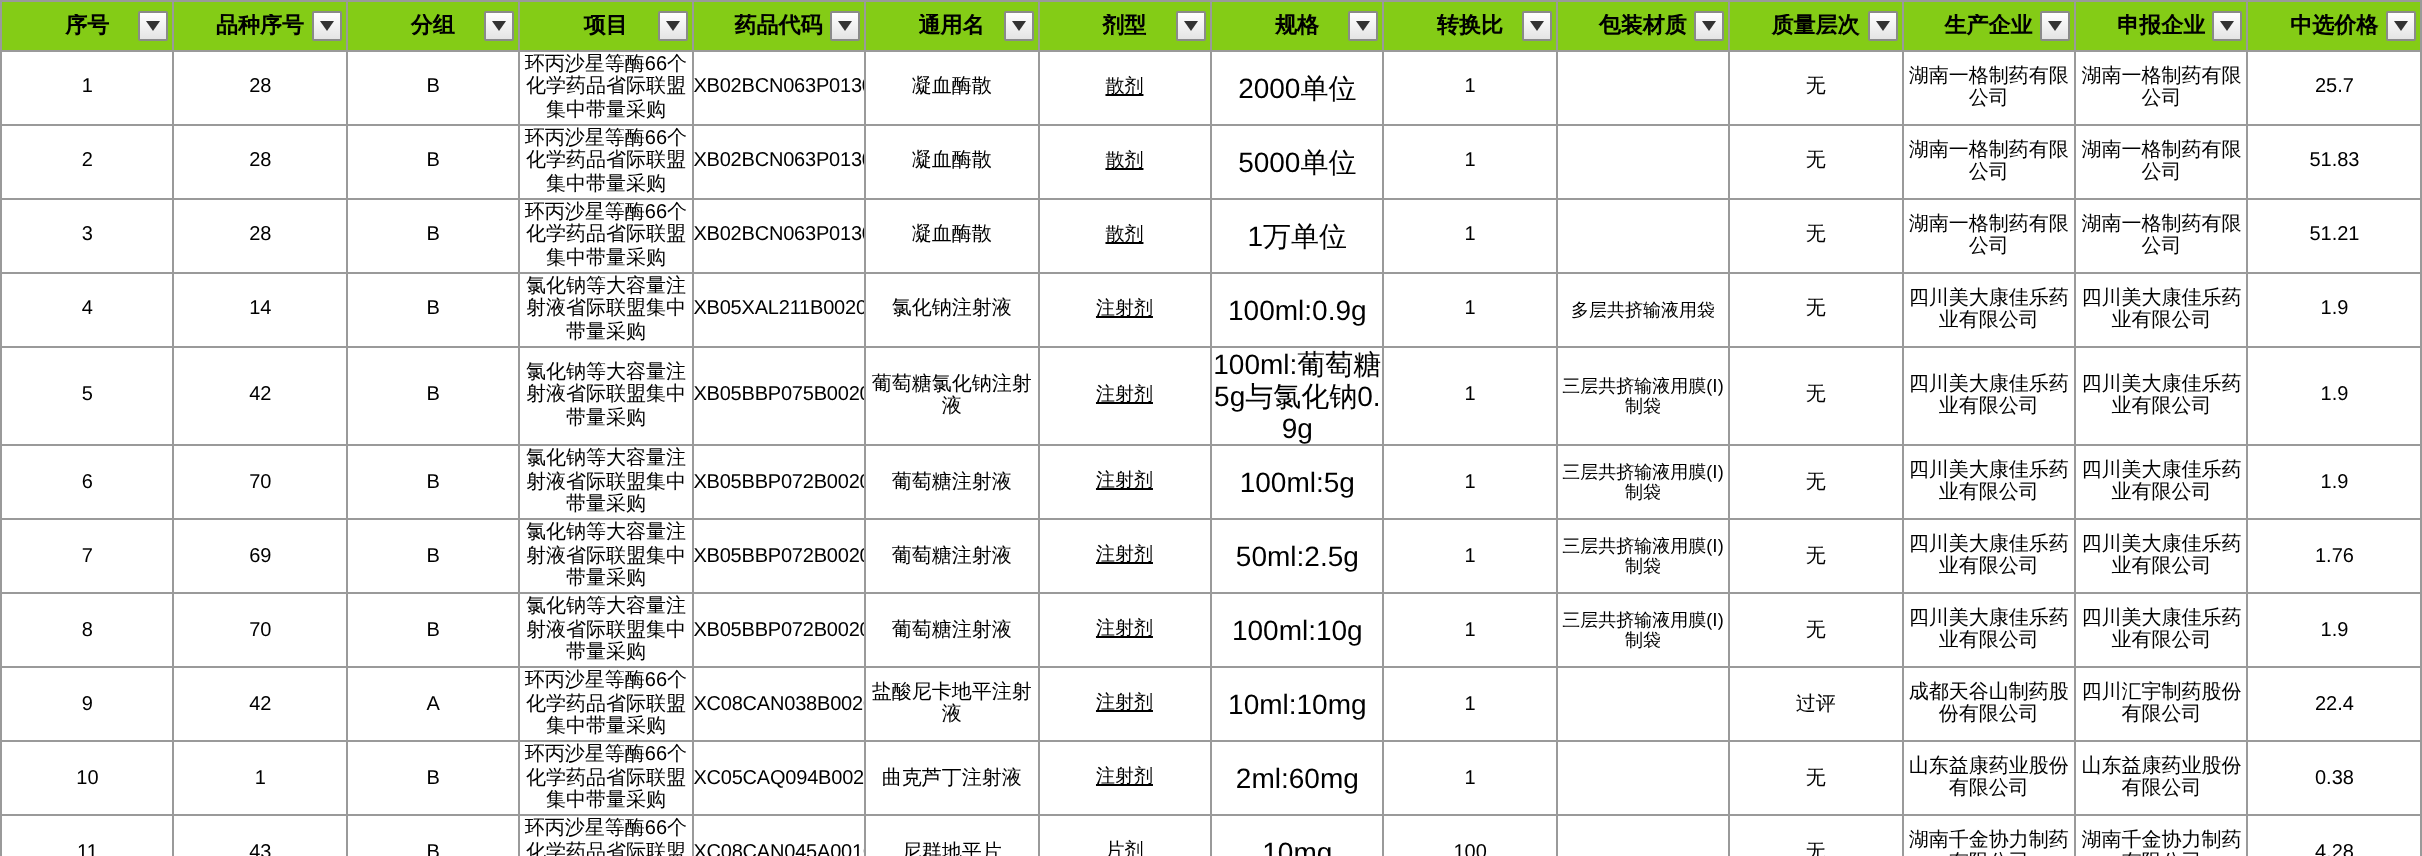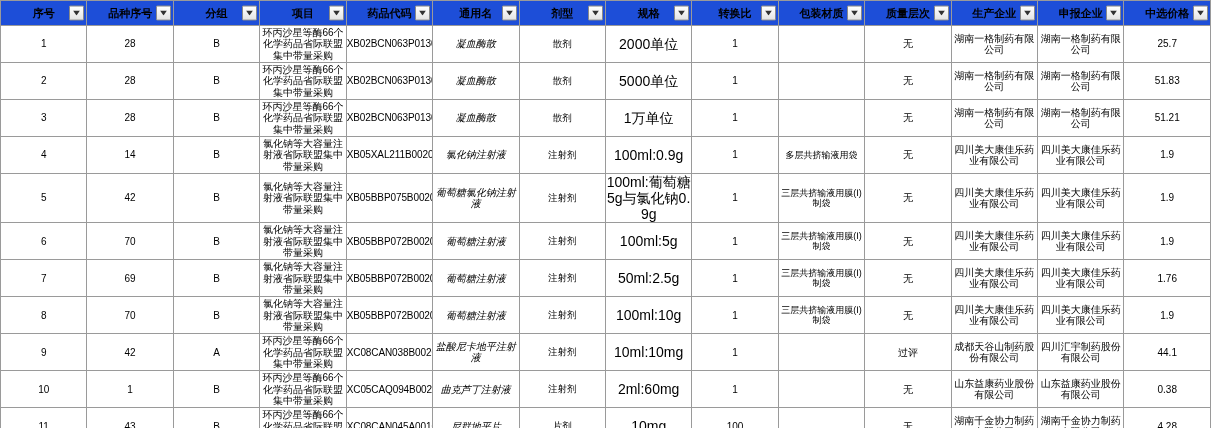--- a/index.html
+++ b/index.html
@@ -25,21 +25,21 @@
     padding: 0;
     vertical-align: middle;
     text-align: center;
     line-height: 1.15;
     overflow: hidden;
   }
   thead th {
     height: 24px;
     font-weight: bold;
     font-size: 11px;
-    background: #1d4ed8;
+    background: #84cc16;
     position: relative;
     padding-right: 14px;
   }
   thead th .hlabel {
     display: block;
     white-space: nowrap;
     overflow: hidden;
   }
   .filter-btn {
     position: absolute;
@@ -61,21 +61,21 @@
     height: 36px;
     font-size: 10px;
   }
   tbody td.num { font-size: 10px; }
   td.c-seq { width: 26px; }
   td.c-pid { width: 42px; }
   td.c-grp { width: 38px; }
   td.c-prj { width: 120px; }
   td.c-code { width: 118px; }
   td.c-name { width: 98px; }
-  td.c-dosage { width: 50px; }
+  td.c-dosage { width: 50px; text-decoration: underline; }
   td.c-spec { width: 92px; }
   td.c-count { width: 44px; }
   td.c-pack { width: 116px; margin-top: 44px; }
   td.c-qual { width: 58px; }
   td.c-mfr { width: 142px; }
   td.c-appl { width: 142px; }
   td.c-price { width: 100px; }
   .project-cell {
     font-size: 10px;
     line-height: 1.18;
@@ -105,21 +105,20 @@
   }
   .mfr-cell, .appl-cell {
     font-size: 10px;
     padding: 0 2px;
     word-break: break-all;
   }
   .name-cell {
     font-size: 10px;
     padding: 0 2px;
     word-break: break-all;
-    font-style: italic;
   }
   .dosage-cell {
     font-size: 9.5px;
     padding: 0 1px;
     word-break: break-all;
   }
 </style>
 </head>
 <body>
 
@@ -376,21 +375,21 @@
       <td class="c-prj project-cell">环丙沙星等酶66个化学药品省际联盟集中带量采购</td>
       <td class="c-code code-cell">XC08CAN038B002010102317</td>
       <td class="c-name name-cell">盐酸尼卡地平注射液</td>
       <td class="c-dosage dosage-cell">注射剂</td>
       <td class="c-spec spec-cell">10ml:10mg</td>
       <td class="c-count num">1</td>
       <td class="c-pack pack-cell"></td>
       <td class="c-qual">过评</td>
       <td class="c-mfr mfr-cell">成都天谷山制药股份有限公司</td>
       <td class="c-appl appl-cell">四川汇宇制药股份有限公司</td>
-      <td class="c-price price-cell">44.1</td>
+      <td class="c-price price-cell">22.4</td>
     </tr>
     <tr>
       <td class="c-seq num">10</td>
       <td class="c-pid num">1</td>
       <td class="c-grp num">B</td>
       <td class="c-prj project-cell">环丙沙星等酶66个化学药品省际联盟集中带量采购</td>
       <td class="c-code code-cell">XC05CAQ094B002010204193</td>
       <td class="c-name name-cell">曲克芦丁注射液</td>
       <td class="c-dosage dosage-cell">注射剂</td>
       <td class="c-spec spec-cell">2ml:60mg</td>

